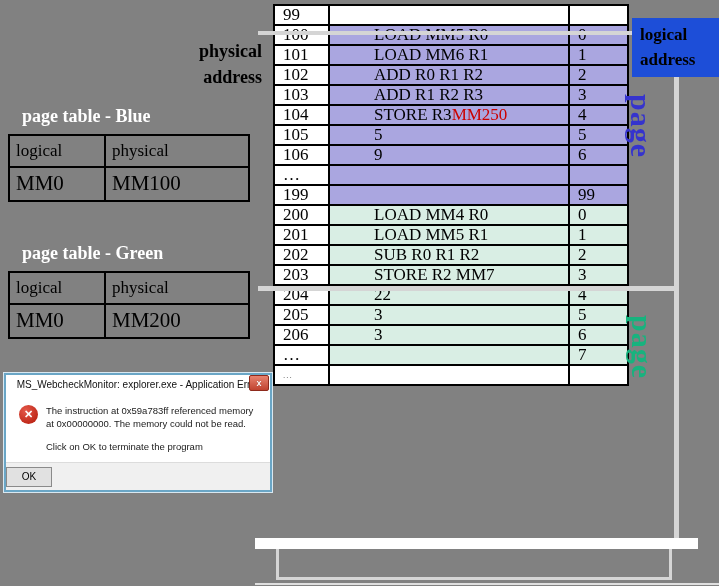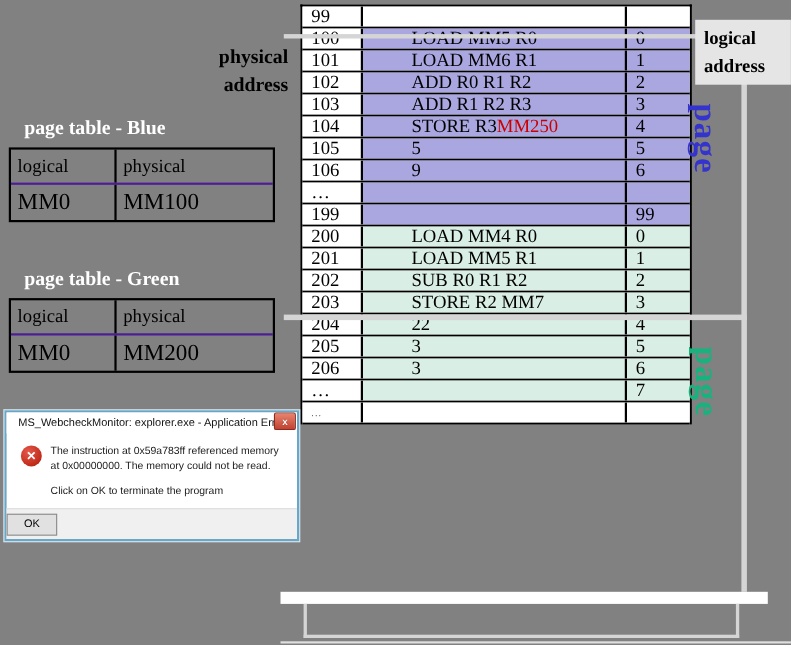--- a/index.html
+++ b/index.html
@@ -28,34 +28,34 @@
   .line-top{position:absolute;left:258px;top:31px;width:376px;height:4px;background:#d5d5d5;}
   .line-mid{position:absolute;left:258px;top:286px;width:421px;height:5px;background:#d5d5d5;}
   .line-vert{position:absolute;left:674px;top:75px;width:5px;height:463px;background:#d5d5d5;}
   .white-bar{position:absolute;left:255px;top:538px;width:443px;height:11px;background:#ffffff;}
   .bottom-frame{position:absolute;left:276px;top:549px;width:396px;height:31px;box-sizing:border-box;
     border-left:3px solid #d5d5d5;border-right:3px solid #d5d5d5;border-bottom:3px solid #d5d5d5;}
   .bottom-outer{position:absolute;left:255px;top:583px;width:464px;height:2px;background:#dfdfdf;}
   
   .phys-label{position:absolute;left:140px;top:38px;width:122px;text-align:right;
     font-weight:bold;font-size:18px;line-height:1.45;color:#000;}
-  .log-box{position:absolute;left:632px;top:18px;width:87px;height:59px;background:#e5e5e5;
+  .log-box{position:absolute;left:632px;top:18px;width:87px;height:59px;background:#1d4ed8;
     box-sizing:border-box;padding:5px 0 0 8px;font-weight:bold;font-size:17px;line-height:1.45;color:#000;}
   .vpage{position:absolute;writing-mode:vertical-rl;font-weight:bold;font-size:30px;letter-spacing:1px;}
   .vpage.blue{left:624px;top:94px;color:#3533cd;}
   .vpage.green{left:625px;top:315px;color:#17b37e;}
   
   .pt-title{position:absolute;font-weight:bold;font-size:18px;color:#ffffff;}
   .pt-title.blue{left:22px;top:106px;}
   .pt-title.green{left:22px;top:243px;}
   .pt{position:absolute;left:8px;border:2px solid #000;width:242px;box-sizing:border-box;}
   .pt.blue{top:134px;}
   .pt.green{top:271px;}
   .pt-row{display:flex;box-sizing:border-box;}
-  .pt-row.head{border-bottom:2px solid #4c1d95;font-family:Liberation Serif, serif;}
+  .pt-row.head{border-bottom:2px solid #000000;font-family:Liberation Serif, serif;}
   .pt-cell{box-sizing:border-box;padding:2px 6px 3px 6px;overflow:hidden;white-space:nowrap;}
   .pt-cell.c1{width:96px;border-right:2px solid #000;}
   .pt-cell.c2{flex:1;}
   .pt-row.head .pt-cell{font-size:17px;height:30px;display:flex;align-items:center;}
   .pt-row.vals .pt-cell{font-size:21px;height:32px;display:flex;align-items:center;}
   
   .dialog{position:absolute;left:4px;top:373px;width:268px;height:119px;background:#fff;
     box-sizing:border-box;border:2px solid #6aa6c6;box-shadow:0 0 0 1px #d9e8f1;
     font-family:"Liberation Sans", sans-serif;}
   .dlg-title{height:19px;display:flex;align-items:center;justify-content:center;

